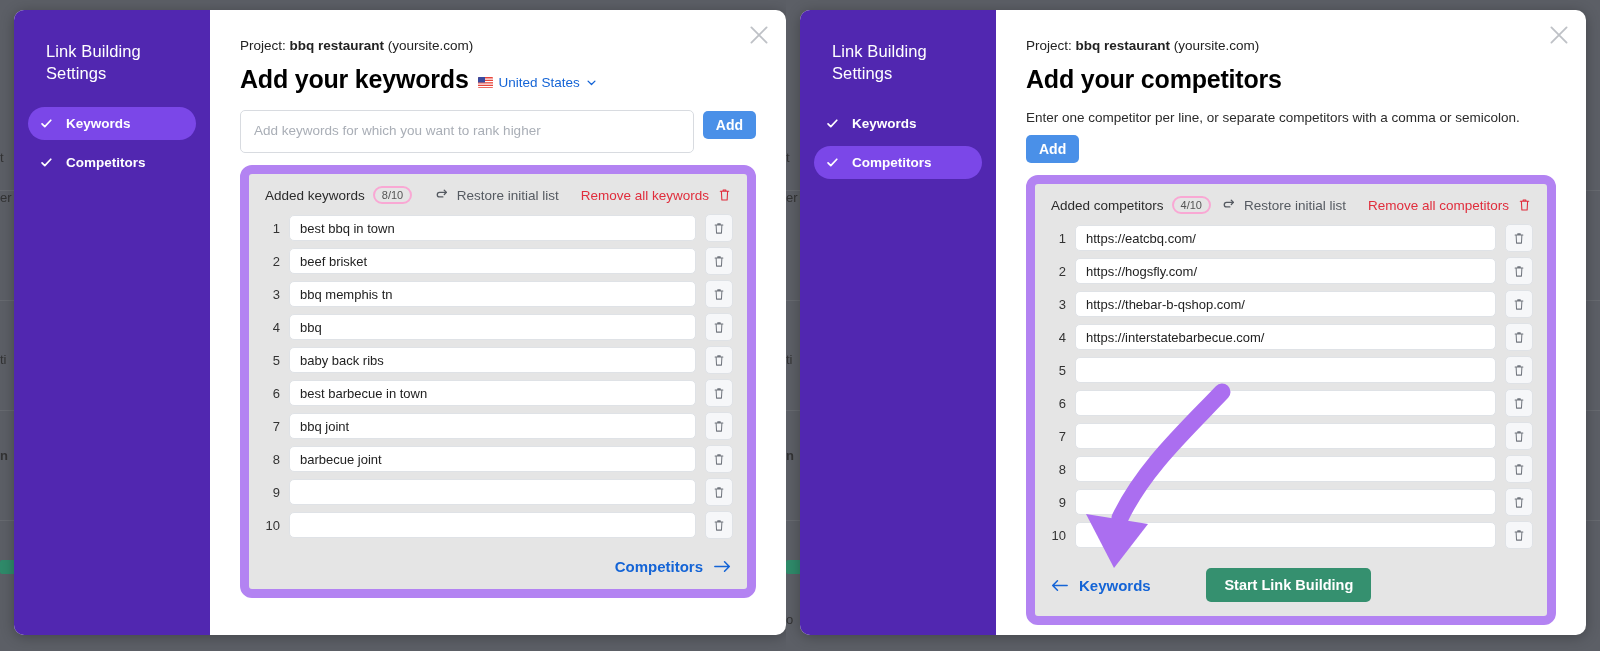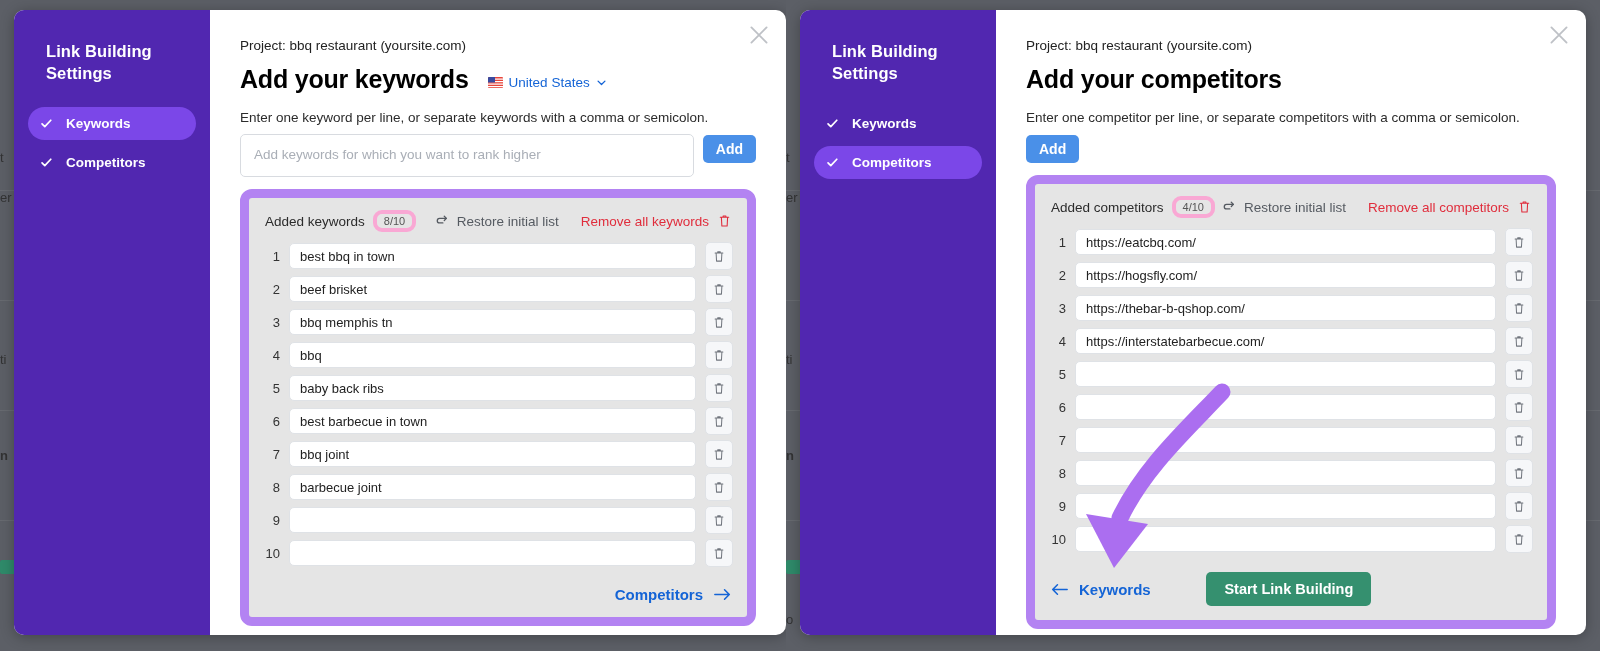--- a/index.html
+++ b/index.html
@@ -68,21 +68,21 @@
   .side {
     background: #5127b0;
     width: 196px;
     flex: 0 0 196px;
     padding: 30px 14px 0 14px;
     box-sizing: border-box;
   }
   .side-title {
     color: #fff;
     font-size: 16.5px;
-    font-weight: bold;
+    font-weight: normal;
     line-height: 1.35;
     margin: 0 0 22px 18px;
     letter-spacing: .1px;
   }
   .side-item {
     display: flex;
     align-items: center;
     gap: 13px;
     height: 33px;
     padding: 0 12px;
@@ -113,25 +113,25 @@
     right: 14px;
     width: 26px; height: 26px;
     cursor: pointer;
     opacity: .55;
   }
   .project {
     font-size: 13.5px;
     color: #222;
     margin: 0 0 4px 0;
   }
-  .project b { font-weight: normal; }
+  .project b { font-weight: bold; }
   .h-row {
     display: flex;
     align-items: baseline;
-    gap: 12px;
+    gap: 2px;
     margin: 12px 0 16px 0;
   }
   .h1 {
     font-size: 25px;
     font-weight: bold;
     color: #000;
     letter-spacing: -.2px;
     margin: 0;
   }
   .locale {
@@ -202,21 +202,21 @@
   }
   .list-head {
     display: flex;
     align-items: center;
     font-size: 13.5px;
     color: #2b2b2b;
     padding: 2px 2px 10px 2px;
   }
   .count {
     display: inline-block;
-    border: 4px solid #f9a8d4;
+    border: 2px solid #f9a8d4;
     border-radius: 9px;
     font-size: 11px;
     color: #555;
     padding: 1px 7px;
     margin-left: 8px;
   }
   .lh-spacer { flex: 1 1 auto; }
   .restore {
     display: flex;
     align-items: center;
@@ -367,21 +367,20 @@
               <rect y="18" width="30" height="2.4" fill="#ffffff"></rect>
               <rect width="14" height="11" fill="#3a4a9e"></rect>
             </svg>
             <span>United States</span>
             <svg class="chev" width="11" height="11" viewBox="0 0 16 16">
               <path d="M3 6l5 5 5-5" fill="none" stroke="#1464d6" stroke-width="1.9" stroke-linecap="round" stroke-linejoin="round"></path>
             </svg>
           </div>
         </div>
 
-        <p class="hint">Enter one keyword per line, or separate keywords with a comma or semicolon.</p>
 
         <div class="addrow">
           <textarea class="bigbox" placeholder="Add keywords for which you want to rank higher" style=""></textarea>
           <button class="btn-add">Add</button>
         </div>
 
         <div class="hl">
           <div class="list-head">
             <span>Added keywords</span>
             <span class="count">8/10</span>

